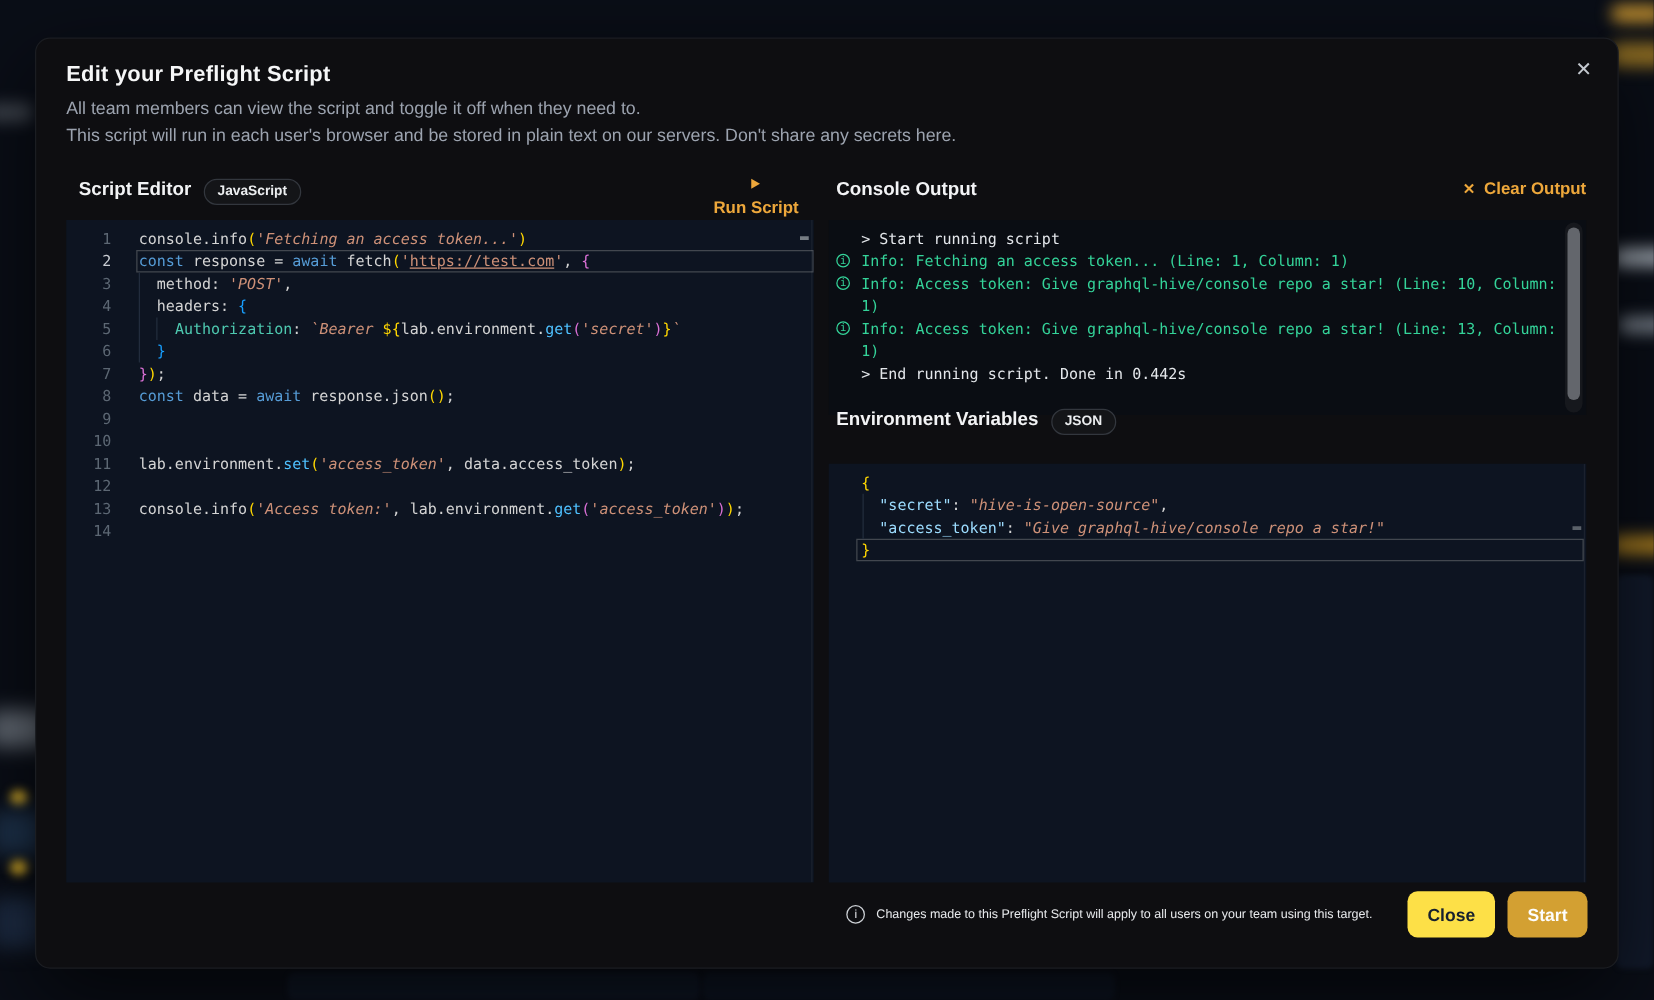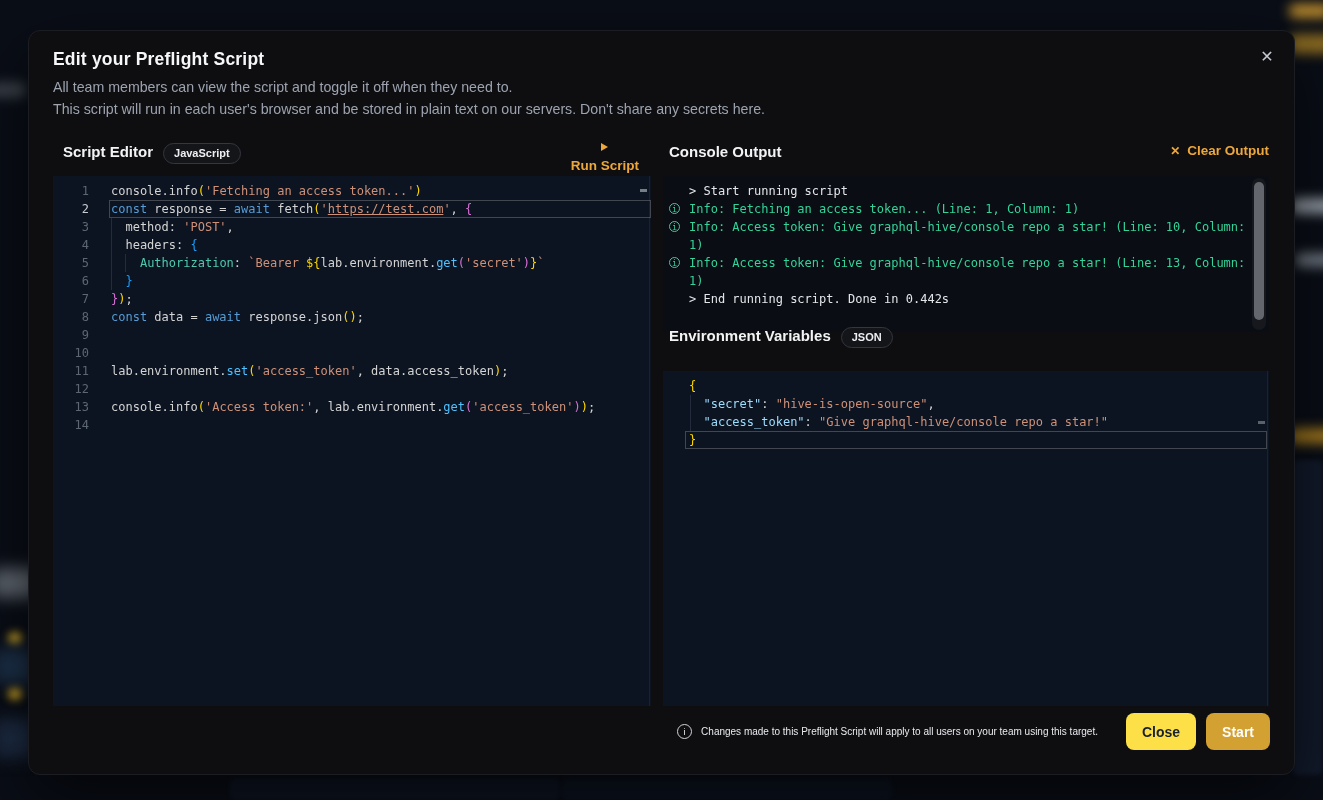--- a/index.html
+++ b/index.html
@@ -65,21 +65,21 @@
   .lines { position:absolute; left:0; right:0; top:6px; }
   .code-row { display:flex; height:18px; white-space:pre; }
   .gutter { width:36px; flex:none; text-align:right; color:#5c6773; }
   .code-text { padding-left:22px; color:#d4d4d4; }
   .code-row.active .gutter { color:#c8ccd2; }
   .env-row { height:18px; white-space:pre; padding-left:26px; color:#d4d4d4; }
 
   .tk-w   { color:#d4d4d4; }
   .tk-kw  { color:var(--kw); }
   .tk-kw2 { color:var(--kw2); }
-  .tk-str { color:var(--str); }
+  .tk-str { color:var(--str);font-style:italic; }
   .tk-lnk { color:var(--str); text-decoration:underline; }
   .tk-prop{ color:var(--prop); }
   .tk-b1  { color:var(--b1); }
   .tk-b2  { color:var(--b2); }
   .tk-b3  { color:var(--b3); }
   .tk-key { color:var(--key); }
 
   .cur-line {
     position:absolute; border:1px solid #42474f; height:18px;
   }

